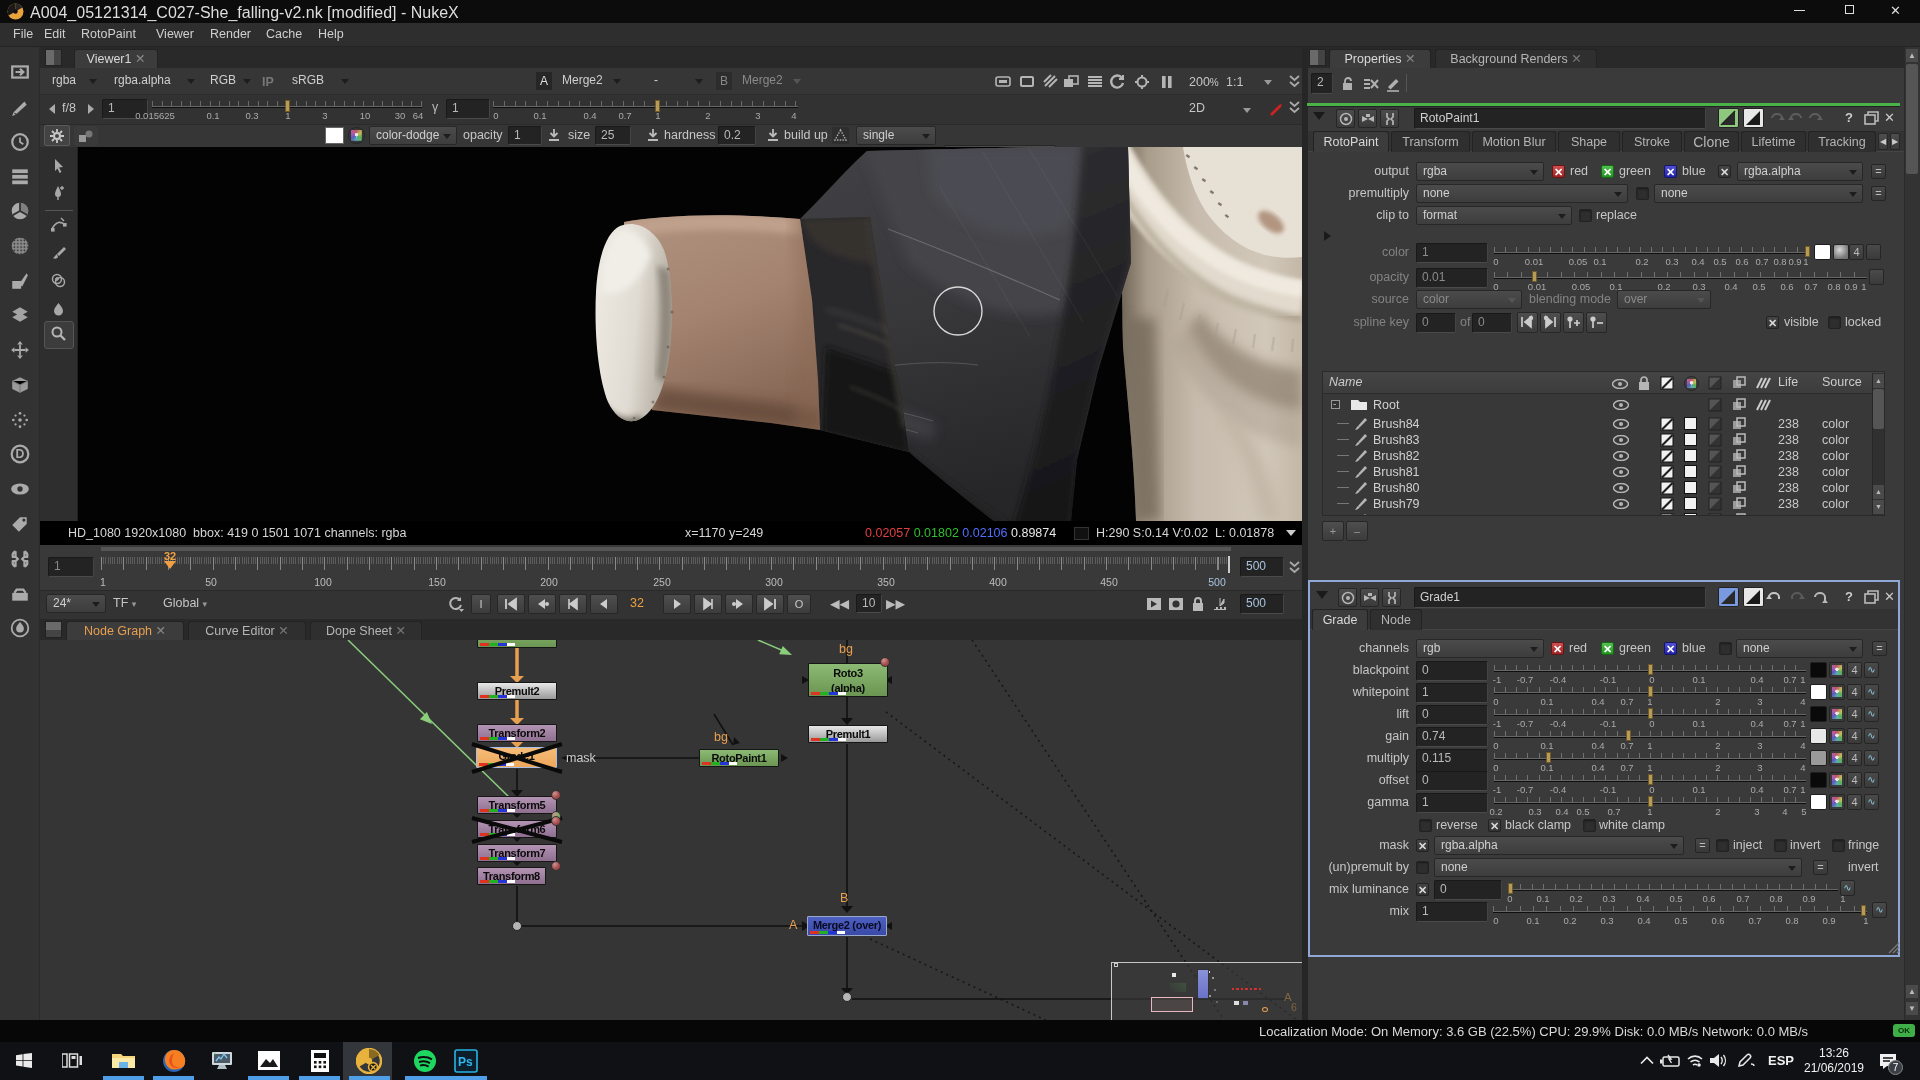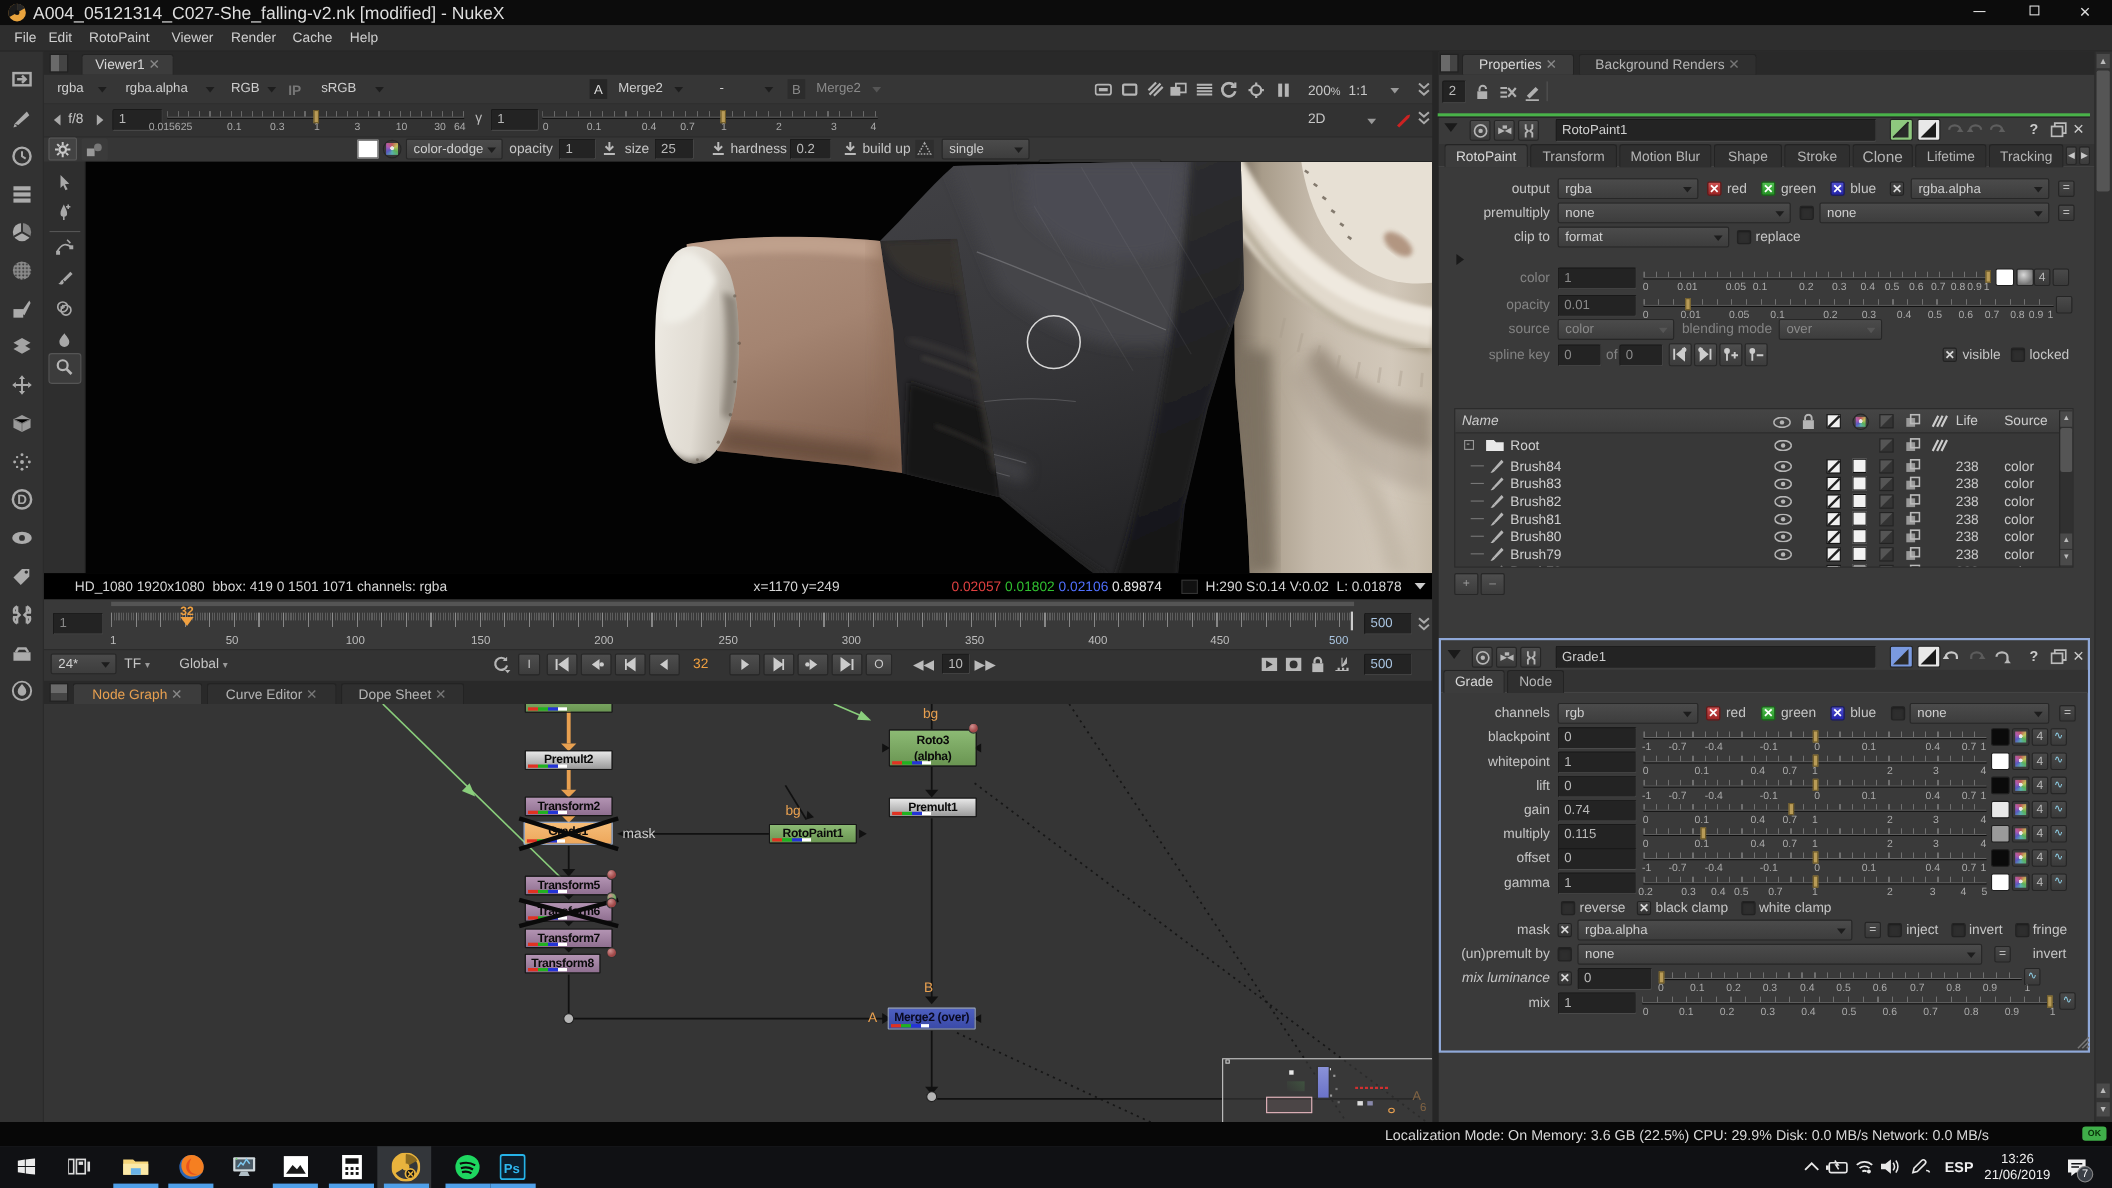--- a/index.html
+++ b/index.html
@@ -1234,21 +1234,21 @@
 <div class="dd" style="left:1434px;top:836px;width:250px;height:19px;">rgba.alpha</div>
 <div class="eqb" style="left:1695px;top:838px;">=</div>
 <div class="cb cbe" style="left:1716px;top:839px;"></div><div class="lbl" style="left:1733px;top:838px;">inject</div>
 <div class="cb cbe" style="left:1774px;top:839px;"></div><div class="lbl" style="left:1790px;top:838px;">invert</div>
 <div class="cb cbe" style="left:1832px;top:839px;"></div><div class="lbl" style="left:1848px;top:838px;">fringe</div>
 <div class="lbl" style="right:511px;top:860px;">(un)premult by</div>
 <div class="cb cbe" style="left:1416px;top:861px;"></div>
 <div class="dd" style="left:1434px;top:858px;width:368px;height:19px;">none</div>
 <div class="eqb" style="left:1813px;top:860px;">=</div>
 <div class="lbl" style="left:1848px;top:860px;">invert</div>
-<div class="lbl" style="right:511px;top:882px;font-style:italic;">mix luminance</div>
+<div class="lbl" style="right:511px;top:882px;">mix luminance</div>
 <div class="cb cbx" style="left:1416px;top:883px;">✕</div>
 <div class="ib" style="left:1434px;top:880px;width:68px;height:20px;">0</div>
 <div class="sld" style="left:1508px;top:889px;width:330px;"></div>
 <div class="abs" style="left:1508px;top:884px;width:330px;height:5px;background:repeating-linear-gradient(90deg,#888 0 1px,transparent 1px 11.79px);opacity:0.7;"></div>
 <div class="tick" style="left:1510px;top:893px;">0</div>
 <div class="tick" style="left:1543px;top:893px;">0.1</div>
 <div class="tick" style="left:1576px;top:893px;">0.2</div>
 <div class="tick" style="left:1609px;top:893px;">0.3</div>
 <div class="tick" style="left:1643px;top:893px;">0.4</div>
 <div class="tick" style="left:1676px;top:893px;">0.5</div>

